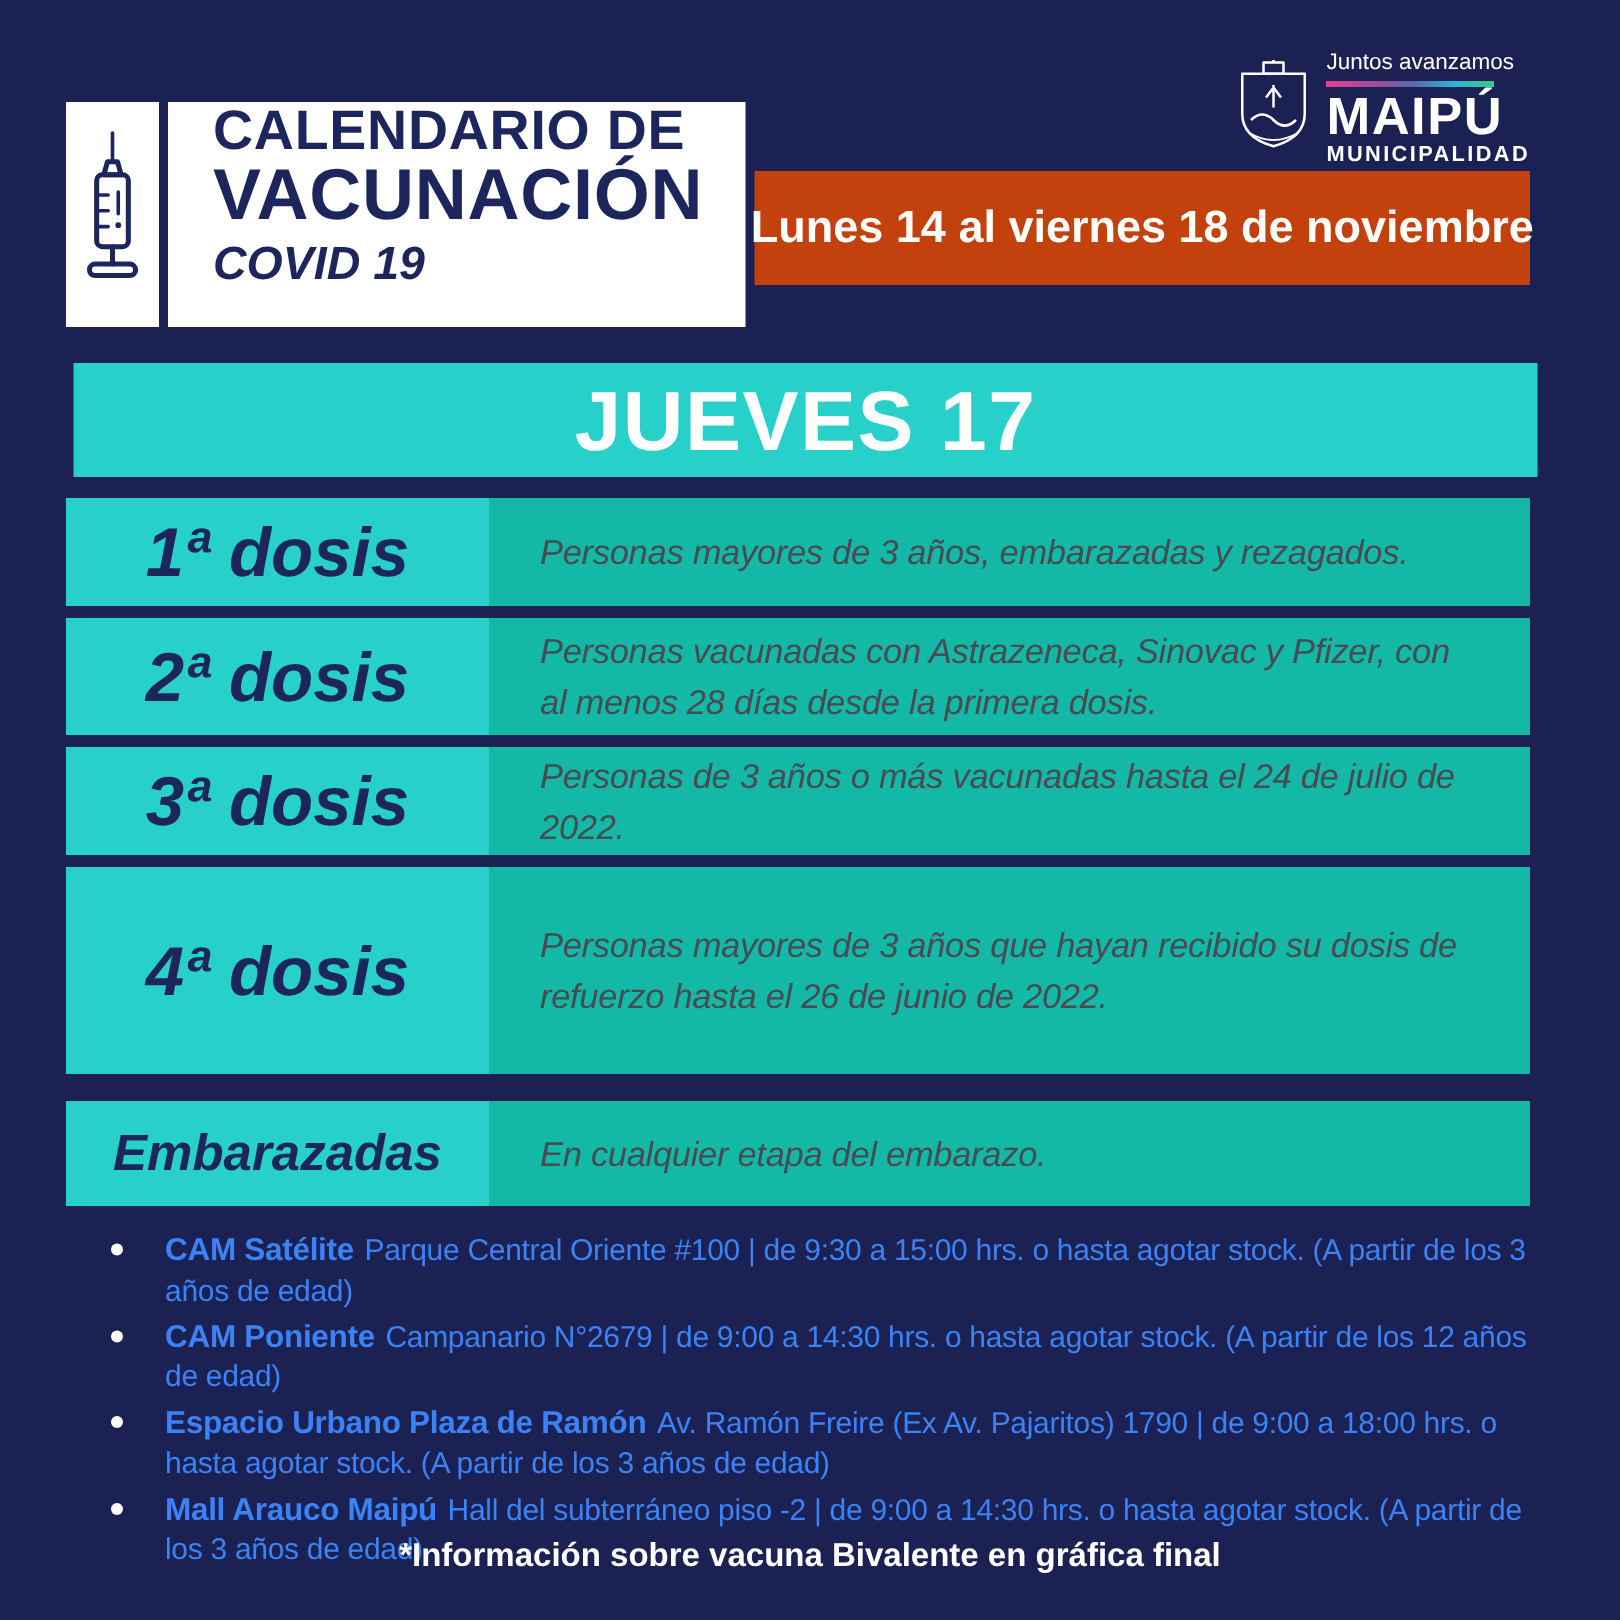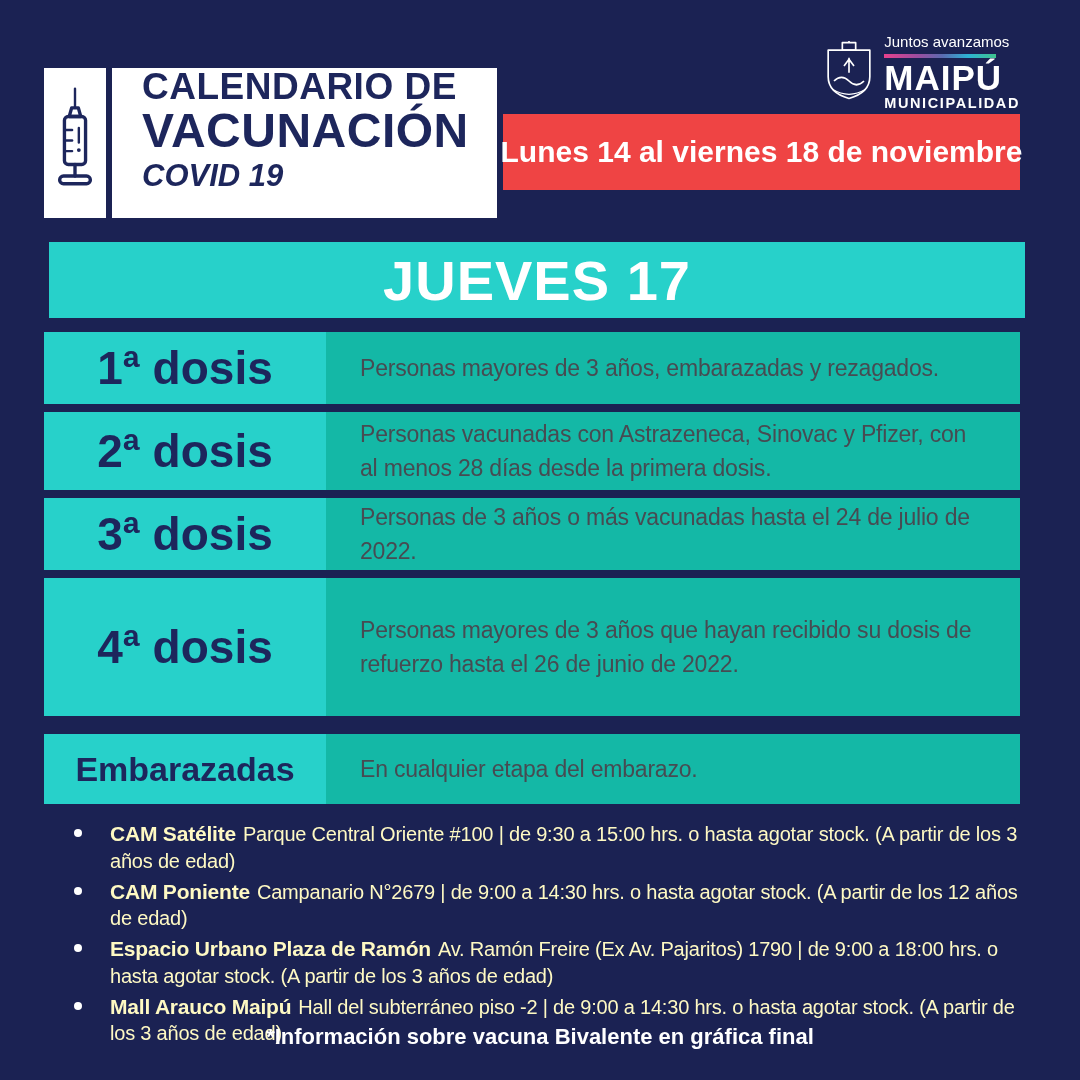--- a/index.html
+++ b/index.html
@@ -19,21 +19,21 @@
     background:#ffffff; color:#1d265c;
     display:flex; flex-direction:column; justify-content:flex-start;
     padding-left:30px; box-sizing:border-box;
   }
   .title-line1 { font-size:37px; font-weight:800; letter-spacing:.5px; line-height:1.05; }
   .title-line2 { font-size:48px; font-weight:800; letter-spacing:.5px; line-height:1.02; }
   .title-sub   { font-size:31px; font-weight:700; font-style:italic; line-height:1.15; margin-top:2px; }
 
   .week-banner {
     position:absolute; left:503px; top:114px; width:517px; height:76px;
-    background:#ef4444; color:#ffffff; font-size:30px; font-weight:700;
+    background:#c2410c; color:#ffffff; font-size:30px; font-weight:700;
     display:flex; align-items:center; justify-content:center; white-space:nowrap;
   }
 
   .logo {
     position:absolute; top:34px; right:60px;
     display:flex; align-items:center; gap:10px; color:#ffffff;
   }
   .logo-text { display:flex; flex-direction:column; align-items:flex-start; }
   .tagline { font-size:15px; line-height:1.1; }
   .tagline .bold { font-weight:400; }
@@ -45,41 +45,41 @@
   .logo-dept { font-size:14.5px; font-weight:700; letter-spacing:1.6px; line-height:1.2; }
 
   
   .day-banner {
     position:absolute; left:49px; top:242px; width:976px; height:76px;
     background:#27d1ca; color:#ffffff; font-size:56px; font-weight:800; letter-spacing:1px;
     display:flex; align-items:center; justify-content:center;
   }
 
   
-  .rows { position:absolute; left:44px; top:332px; width:976px; display:flex; flex-direction:column; }
+  .rows { position:absolute; left:44px; top:332px; width:976px; display:flex; flex-direction:column;font-style:italic; }
   .row { display:flex; width:100%; }
   .row + .row { margin-top:8px; }
   .row.last { margin-top:18px; }
   .row-label {
     width:282px; flex:0 0 282px; background:#27d1ca; color:#1d265c;
     font-weight:800; font-size:46px;
     display:flex; align-items:center; justify-content:center;
   }
   .row.last .row-label { font-size:34px; }
   .row-desc {
     flex:1; background:#14b8a6; color:#474b52; font-size:23px; line-height:1.5;
     display:flex; align-items:center; padding:10px 34px; box-sizing:border-box;
     letter-spacing:-.2px;
   }
   .h72 { height:72px; } .h78 { height:78px; } .h68 { height:72px; } .h138 { height:138px; } .h70 { height:70px; }
 
   
   .locations {
     position:absolute; left:74px; top:820px; width:952px;
-    margin:0; padding:0; list-style:none; color:#fef9c3;
+    margin:0; padding:0; list-style:none; color:#3b82f6;
   }
   .loc { display:flex; align-items:flex-start; margin-bottom:3px; }
   .dot { flex:0 0 8px; width:8px; height:8px; border-radius:50%; background:#ffffff; margin:9px 28px 0 0; }
   .loc-text { margin:0; font-size:20px; line-height:1.33; letter-spacing:-.2px; }
   .loc-name { font-weight:700; font-size:21px; margin-right:7px; }
 
   
   .footer {
     position:absolute; left:0; top:1024px; width:100%;
     text-align:center; color:#ffffff; font-size:22px; font-weight:700;

